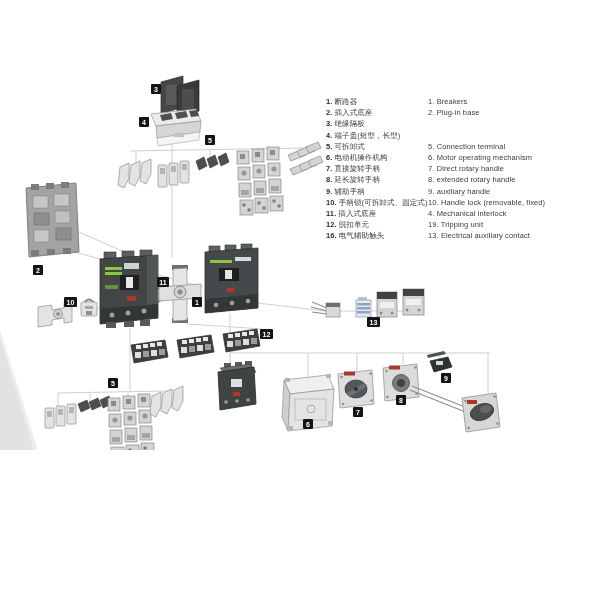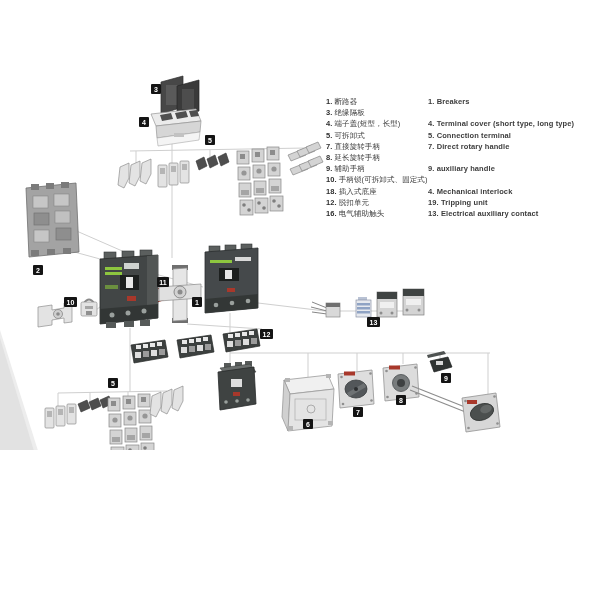--- a/index.html
+++ b/index.html
@@ -11,21 +11,21 @@
   .stage svg{position:absolute;left:0;top:0;}
   
   .legend{
     position:absolute;left:326px;top:96px;width:268px;
     font-size:7.5px;line-height:11.2px;color:#3c3c3c;
     letter-spacing:0.1px;
   }
   .legend-row{display:flex;white-space:nowrap;}
   .legend-zh{width:102px;flex:0 0 102px;overflow:hidden;}
   .legend-zh .num{font-weight:bold;color:#2e2e2e;margin-right:2px;}
-  .legend-en{flex:1;font-weight:bold;}
+  .legend-en{flex:1;}
   
   .ln{stroke:#cfcfcf;stroke-width:1;fill:none;}
   .shaft{stroke:#8d8d8d;stroke-width:1.2;fill:none;}
   .red-ln{stroke:#a8382b;stroke-width:1.1;fill:none;}
   .lt{fill:#e3e3e3;stroke:#8e8e8e;stroke-width:0.7;}
   .lt2{fill:#d4d4d4;stroke:#878787;stroke-width:0.7;}
   .dk2{fill:#4e4e4e;stroke:#333;stroke-width:0.6;}
   .lblbox{fill:#141414;}
   .lbltxt{fill:#ffffff;font-family:"Liberation Sans","DejaVu Sans",sans-serif;
           font-size:7px;font-weight:bold;text-anchor:middle;}
@@ -457,46 +457,55 @@
     <text class="lbltxt" x="107" y="524.6">3</text>
   </g>
 </svg>
 
   <div class="legend">
     <div class="legend-row">
       <div class="legend-zh"><span class="num">1.</span><span>断路器</span></div>
       <div class="legend-en">1. Breakers</div>
     </div>
     <div class="legend-row">
+      <div class="legend-zh"><span class="num">2.</span><span>插入式底座</span></div>
+      <div class="legend-en">2. Plug-in base</div>
+    </div>
+    <div class="legend-row">
       <div class="legend-zh"><span class="num">3.</span><span>绝缘隔板</span></div>
     </div>
     <div class="legend-row">
       <div class="legend-zh"><span class="num">4.</span><span>端子盖(短型，长型)</span></div>
-      <div class="legend-en">4. Terminal cover (short type, long type)</div>
     </div>
     <div class="legend-row">
       <div class="legend-zh"><span class="num">5.</span><span>可拆卸式</span></div>
       <div class="legend-en">5. Connection terminal</div>
     </div>
     <div class="legend-row">
+      <div class="legend-zh"><span class="num">6.</span><span>电动机操作机构</span></div>
+      <div class="legend-en">6. Motor operating mechanism</div>
+    </div>
+    <div class="legend-row">
       <div class="legend-zh"><span class="num">7.</span><span>直接旋转手柄</span></div>
       <div class="legend-en">7. Direct rotary handle</div>
     </div>
     <div class="legend-row">
       <div class="legend-zh"><span class="num">8.</span><span>延长旋转手柄</span></div>
+      <div class="legend-en">8. extended rotary handle</div>
     </div>
     <div class="legend-row">
       <div class="legend-zh"><span class="num">9.</span><span>辅助手柄</span></div>
       <div class="legend-en">9. auxiliary handle</div>
     </div>
     <div class="legend-row">
       <div class="legend-zh"><span class="num">10.</span><span>手柄锁(可拆卸式、固定式)</span></div>
-    </div>
-    <div class="legend-row">
-      <div class="legend-zh"><span class="num">18.</span><span>插入式底座</span></div>
+      <div class="legend-en">10. Handle lock (removable, fixed)</div>
+    </div>
+    <div class="legend-row">
+      <div class="legend-zh"><span class="num">11.</span><span>插入式底座</span></div>
       <div class="legend-en">4. Mechanical interlock</div>
     </div>
     <div class="legend-row">
       <div class="legend-zh"><span class="num">12.</span><span>脱扣单元</span></div>
       <div class="legend-en">19. Tripping unit</div>
     </div>
     <div class="legend-row">
       <div class="legend-zh"><span class="num">16.</span><span>电气辅助触头</span></div>
       <div class="legend-en">13. Electrical auxiliary contact</div>
     </div>

